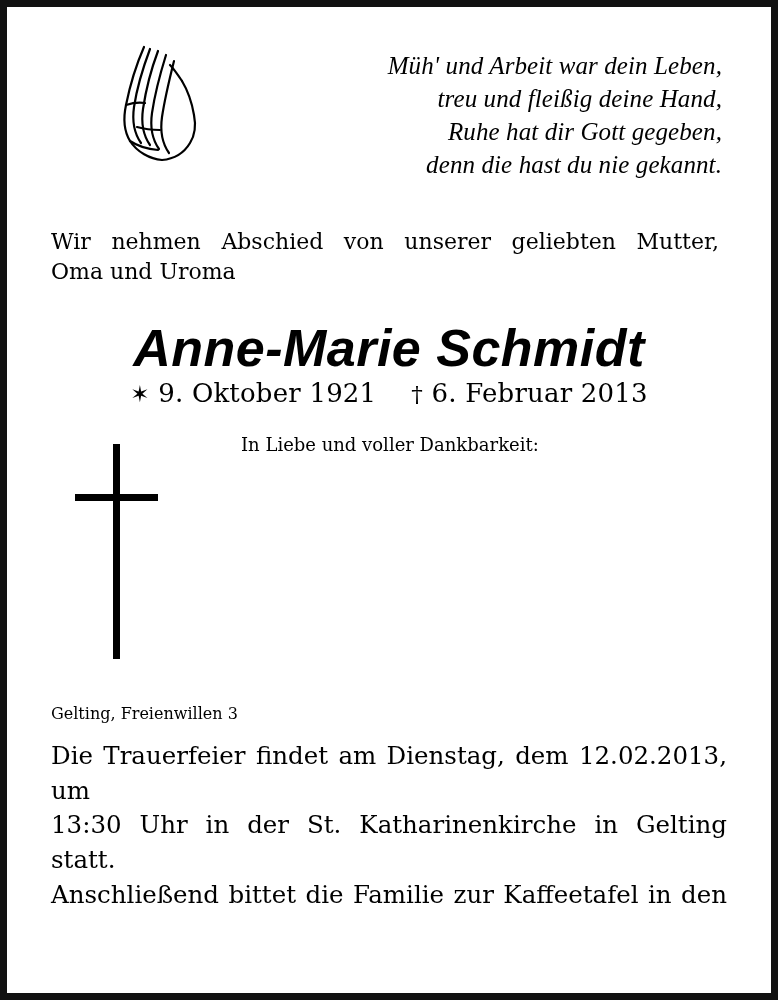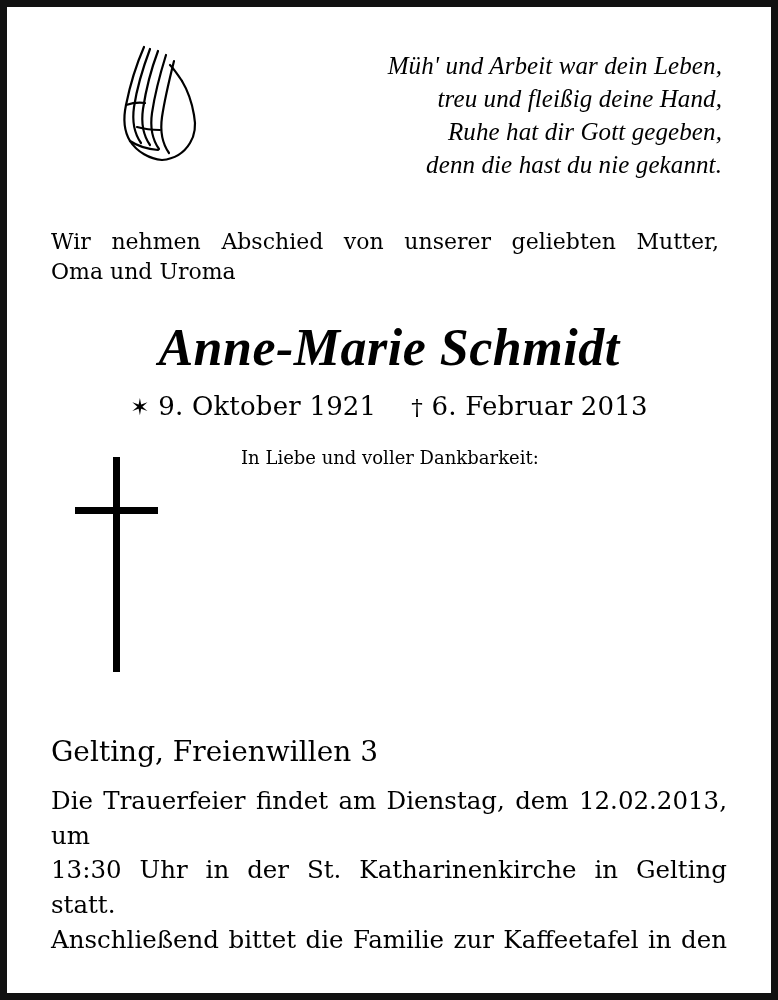--- a/index.html
+++ b/index.html
@@ -74,24 +74,24 @@
   .intro .l2 { display: block; }
 
   
   .name {
     margin-top: 30px;
     text-align: center;
     font-size: 52px;
     font-weight: bold;
     font-style: italic;
     letter-spacing: 0.5px;
-    font-family: Liberation Serif, serif;
+    font-family: Liberation Sans, sans-serif;
   }
   .dates {
-    margin-top: 14px;
+    margin-top: 0;
     text-align: center;
     font-size: 26px;
     font-family: "DejaVu Serif", serif;
     letter-spacing: 0.2px;
   }
   .dates .sym { font-size: 23px; }
   .dates .gap { display: inline-block; width: 18px; }
 
   
   .middle {
@@ -137,22 +137,22 @@
   .family li {
     font-size: 27px;
     font-weight: bold;
     line-height: 1.32;
     font-family: "DejaVu Serif", serif;
     letter-spacing: -0.2px;
   }
 
   
   .place {
-    margin-top: 28px;
-    font-size: 28px;
+    margin-top: 10px;
+    font-size: 16px;
     font-family: "DejaVu Serif", serif;
   }
   .info {
     margin-top: 16px;
     font-size: 24.5px;
     line-height: 1.42;
     font-family: "DejaVu Serif", serif;
   }
   .info .j {
     display: block;

